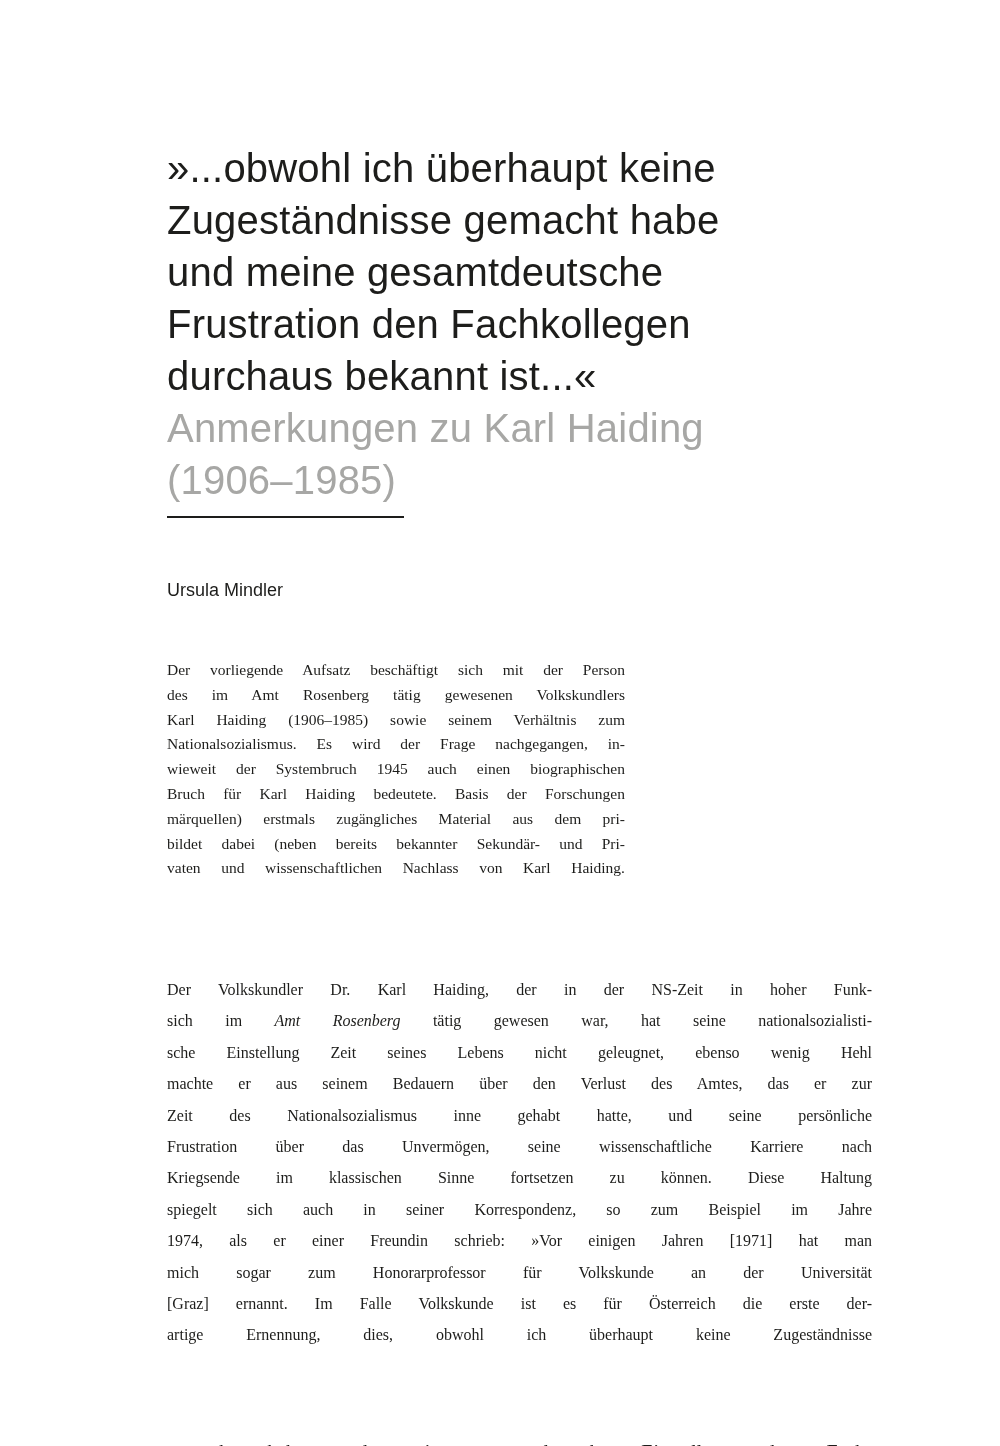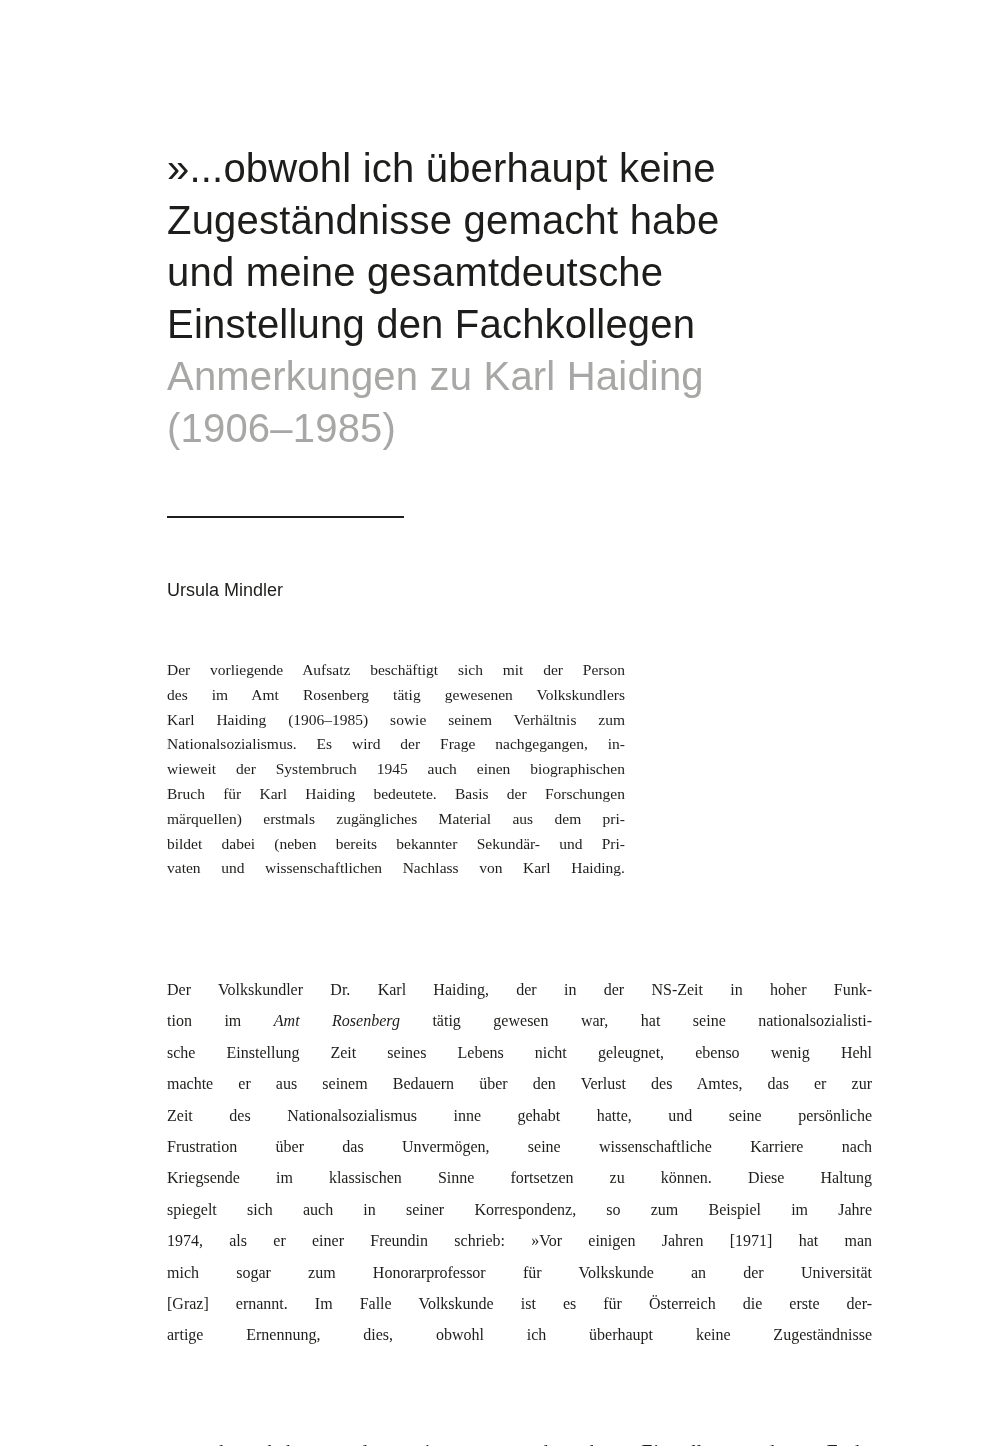--- a/index.html
+++ b/index.html
@@ -105,21 +105,22 @@
 </style>
 </head>
 <body>
 
 <div class="page">
 
   <div class="title-block">
     <div class="title-line">»...obwohl ich überhaupt keine</div>
     <div class="title-line">Zugeständnisse gemacht habe</div>
     <div class="title-line">und meine gesamtdeutsche</div>
-    <div class="title-line">Einstellung den Fachkollegen</div>
+    <div class="title-line">Frustration den Fachkollegen</div>
+    <div class="title-line">durchaus bekannt ist...«</div>
     <div class="subtitle-line">Anmerkungen zu Karl Haiding</div>
     <div class="subtitle-line">(1906–1985)</div>
   </div>
 
   <div class="title-rule"></div>
 
   <div class="author">Ursula Mindler</div>
 
   <div class="abstract">
     <div class="abstract-line">Der vorliegende Aufsatz beschäftigt sich mit der Person</div>
@@ -129,21 +130,21 @@
     <div class="abstract-line">wieweit der Systembruch 1945 auch einen biographischen</div>
     <div class="abstract-line">Bruch für Karl Haiding bedeutete. Basis der Forschungen</div>
     <div class="abstract-line">märquellen) erstmals zugängliches Material aus dem pri-</div>
     <div class="abstract-line">bildet dabei (neben bereits bekannter Sekundär- und Pri-</div>
     <div class="abstract-line">vaten und wissenschaftlichen Nachlass von Karl Haiding.</div>
   </div>
 
   <div class="body-paragraph">
     <div class="body-line">Der Volkskundler Dr. Karl Haiding, der in der NS-Zeit in hoher Funk-</div>
     <div class="body-line">
-      <span>tion im </span><span class="italic">Amt Rosenberg</span><span> tätig gewesen war, hat seine nationalsozialisti-</span>
+      <span>sich im </span><span class="italic">Amt Rosenberg</span><span> tätig gewesen war, hat seine nationalsozialisti-</span>
     </div>
     <div class="body-line">sche Einstellung Zeit seines Lebens nicht geleugnet, ebenso wenig Hehl</div>
     <div class="body-line">machte er aus seinem Bedauern über den Verlust des Amtes, das er zur</div>
     <div class="body-line">Zeit des Nationalsozialismus inne gehabt hatte, und seine persönliche</div>
     <div class="body-line">Frustration über das Unvermögen, seine wissenschaftliche Karriere nach</div>
     <div class="body-line">Kriegsende im klassischen Sinne fortsetzen zu können. Diese Haltung</div>
     <div class="body-line">spiegelt sich auch in seiner Korrespondenz, so zum Beispiel im Jahre</div>
     <div class="body-line">1974, als er einer Freundin schrieb: »Vor einigen Jahren [1971] hat man</div>
     <div class="body-line">mich sogar zum Honorarprofessor für Volkskunde an der Universität</div>
     <div class="body-line">[Graz] ernannt. Im Falle Volkskunde ist es für Österreich die erste der-</div>

